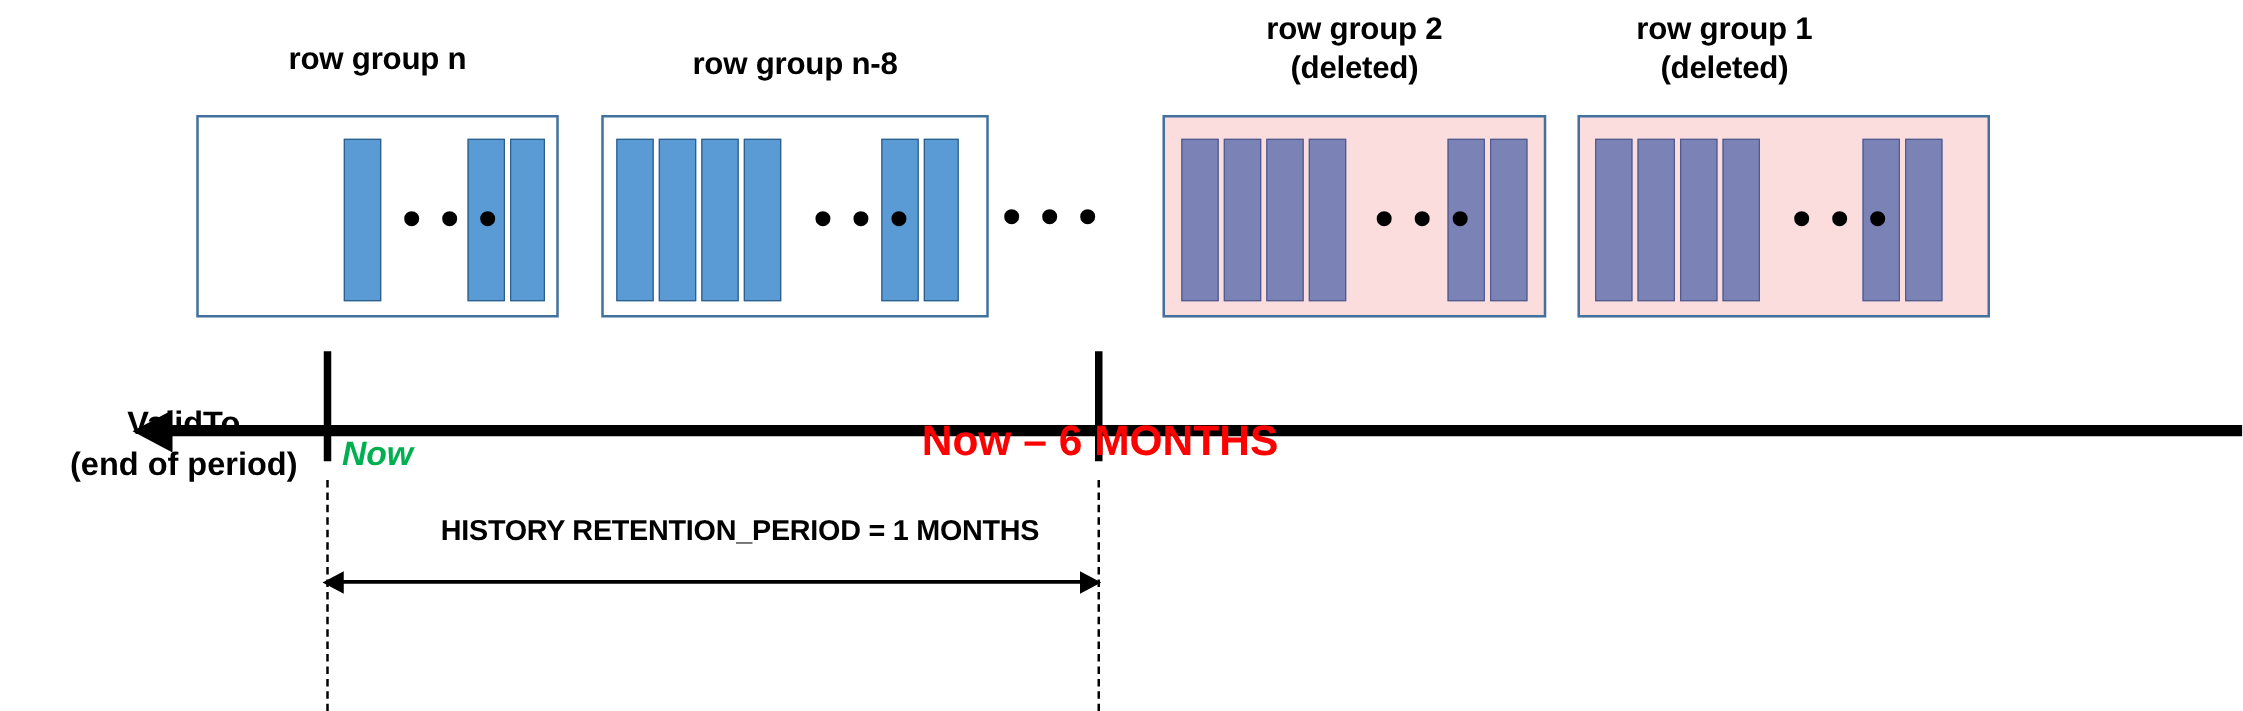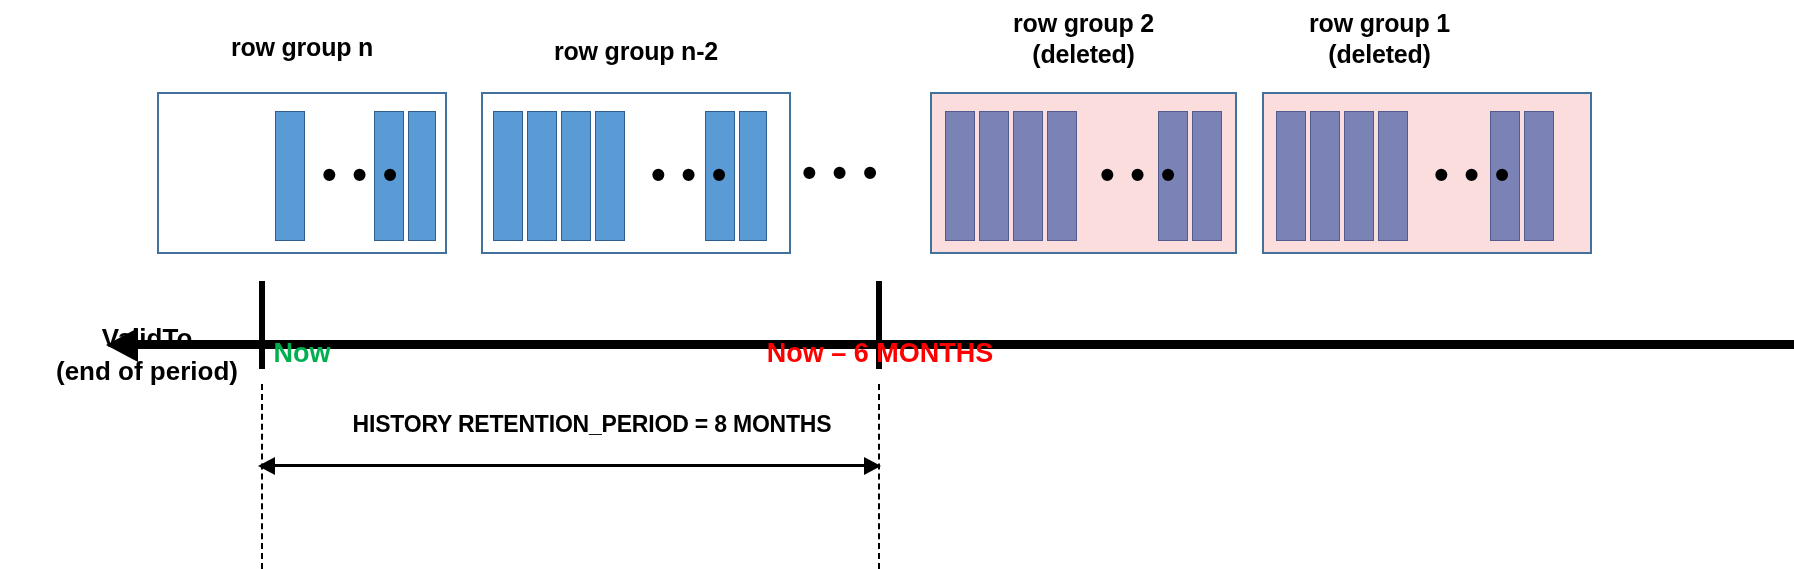--- a/index.html
+++ b/index.html
@@ -122,26 +122,27 @@
     text-align: center;
     left: 32px;
     top: 322px;
     width: 230px;
   }
   #now-label {
     font-size: 27px;
     line-height: 30px;
     color: #00B050;
     left: 236px;
-    top: 338px;
+    top: 348px;
     width: 132px;
     text-align: center;
+    font-style: italic;
   }
   #now6-label {
-    font-size: 27px;
+    font-size: 34px;
     line-height: 30px;
     color: #FF0000;
     left: 700px;
     top: 338px;
     width: 360px;
     text-align: center;
   }
   #retention-label {
     font-size: 23px;
     line-height: 28px;
@@ -159,21 +160,21 @@
 
   <div class="group-title" style="left:157px; top:32px; width:290px;">row group n</div>
 
   <div class="rg-box live" style="left:157px; width:290px;">
     <div class="bar live" style="left:116px; width:30px;"></div>
     <div class="bar live" style="left:215px; width:30px;"></div>
     <div class="bar live" style="left:249px; width:28px;"></div>
     <div class="dots dots-inner" style="left:163px;">• • •</div>
   </div>
 
-  <div class="group-title" style="left:481px; top:36px; width:310px;">row group n-2</div>
+  <div class="group-title" style="left:481px; top:36px; width:310px;">row group n-8</div>
 
   <div class="rg-box live" style="left:481px; width:310px;">
     <div class="bar live" style="left:10px; width:30px;"></div>
     <div class="bar live" style="left:44px; width:30px;"></div>
     <div class="bar live" style="left:78px; width:30px;"></div>
     <div class="bar live" style="left:112px; width:30px;"></div>
     <div class="bar live" style="left:222px; width:30px;"></div>
     <div class="bar live" style="left:256px; width:28px;"></div>
     <div class="dots dots-inner" style="left:168px;">• • •</div>
   </div>
@@ -218,19 +219,19 @@
   <div class="lbl" id="validto-label">ValidTo
 (end of period)</div>
 
   <div class="lbl" id="now-label">Now</div>
 
   <div class="lbl" id="now6-label">Now – 6 MONTHS</div>
 
   <div class="dash-v" style="left:261px; top:384px; height:185px;"></div>
   <div class="dash-v" style="left:878px; top:384px; height:185px;"></div>
 
-  <div class="lbl" id="retention-label">HISTORY RETENTION_PERIOD =  8 MONTHS</div>
+  <div class="lbl" id="retention-label">HISTORY RETENTION_PERIOD =  1 MONTHS</div>
 
   <div class="span-head-left" style="left:258px; top:457px;"></div>
   <div class="span-line" style="left:273px; top:464px; width:592px;"></div>
   <div class="span-head-right" style="left:864px; top:457px;"></div>
 
 </div>
 
 </body></html>

